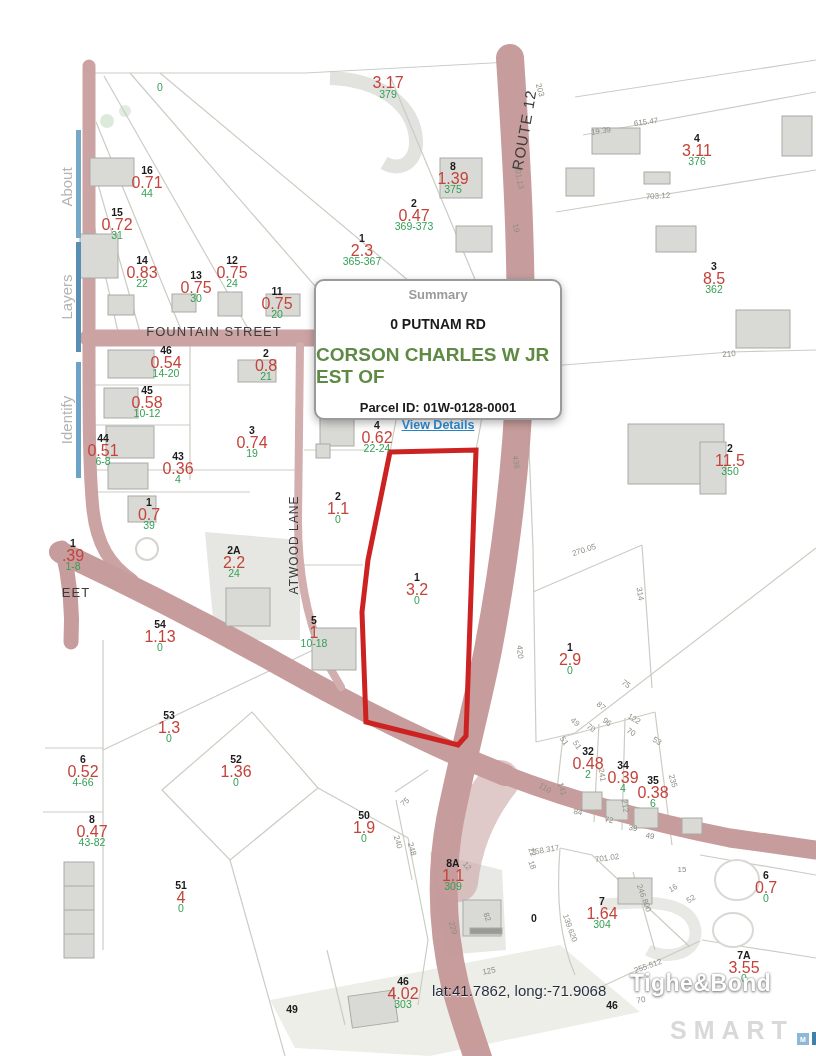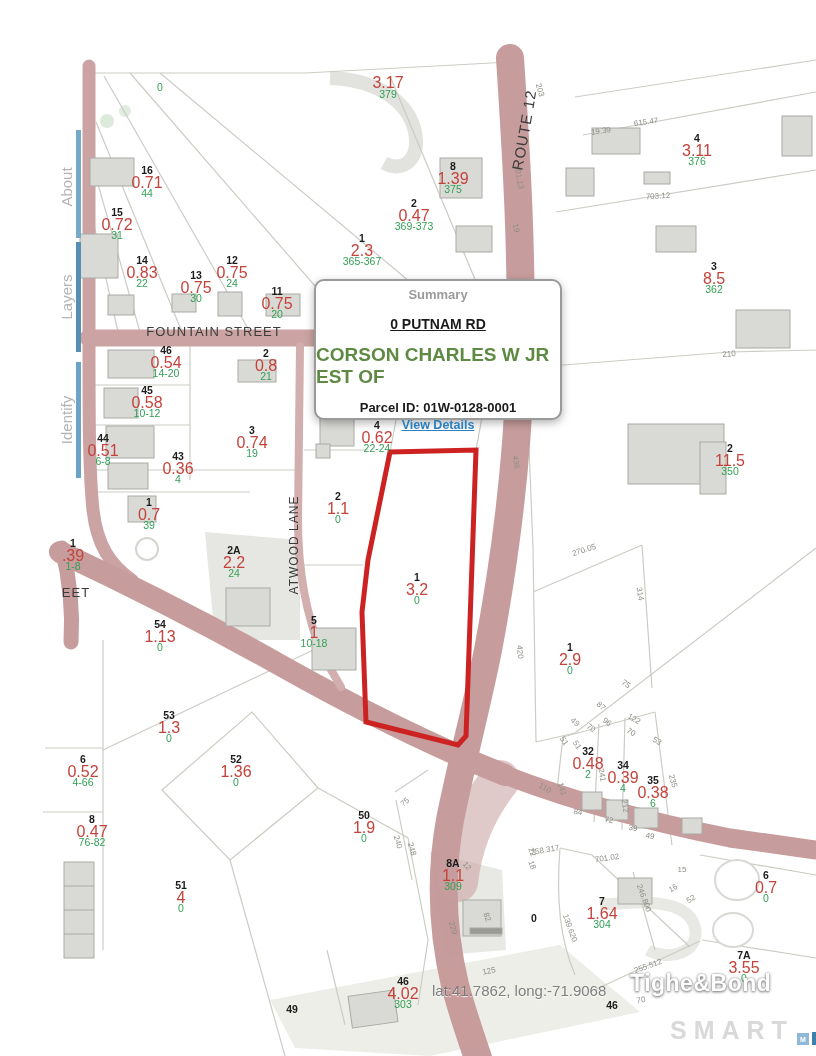--- a/index.html
+++ b/index.html
@@ -17,26 +17,26 @@
   #search{position:absolute;left:87px;top:45px;width:204px;height:20px;z-index:6;
     border:1px solid #8a8a8a;border-radius:2px;font-size:13px;padding:1px 4px;color:#111;background:#fff;}
   
   .side-tab{position:absolute;z-index:5;color:#b4b4b4;font-size:15px;transform:translate(-50%,-50%) rotate(-90deg);white-space:nowrap;}
   .side-bar{position:absolute;left:76px;width:5px;z-index:5;}
   
   #popup{position:absolute;left:314px;top:279px;width:248px;height:141px;z-index:7;background:#fff;
     border:2px solid #9a9a9a;border-radius:10px;box-shadow:0 3px 9px rgba(0,0,0,.3);
     display:flex;flex-direction:column;align-items:center;justify-content:flex-start;padding-top:6px;box-sizing:border-box;}
   #popup .ttl{color:#9b9b9b;font-weight:bold;font-size:13px;margin-bottom:14px;}
-  #popup .addr{color:#1a1a1a;font-weight:bold;font-size:14px;margin-bottom:12px;text-decoration:underline;}
+  #popup .addr{color:#1a1a1a;font-weight:bold;font-size:14px;margin-bottom:12px;}
   #popup .owner{color:#5e8a43;font-weight:bold;font-size:19px;margin-bottom:12px;}
   #popup .pid{color:#1a1a1a;font-weight:bold;font-size:13px;margin-bottom:3px;}
   #popup a{color:#2a7fbf;font-weight:bold;font-size:12.5px;text-decoration:underline;cursor:pointer;}
   
-  #latlong{position:absolute;left:432px;top:982px;z-index:4;color:#737373;font-size:15px;opacity:.9;
+  #latlong{position:absolute;left:432px;top:982px;z-index:4;color:#0f172a;font-size:15px;opacity:.9;
     text-shadow:0 1px 1px #fff;}
   #brand{position:absolute;left:630px;top:970px;z-index:4;color:#fff;font-weight:800;font-size:23px;
     text-shadow:0 1px 3px rgba(110,110,110,.95),0 0 2px rgba(120,120,120,.8);letter-spacing:.5px;}
   #smart{position:absolute;left:670px;top:1016px;z-index:4;display:flex;align-items:flex-end;}
   #smart .word{color:#d9d9d9;font-size:25px;letter-spacing:7px;font-weight:600;}
   .blk{display:inline-block;margin-left:3px;color:#fff;font-size:7px;font-weight:bold;
     text-align:center;line-height:10px;display:flex;align-items:flex-end;justify-content:center;}
   #blk-m{width:12px;height:12px;background:#8fb8d8;}
   #blk-l{width:12px;height:13px;background:#3f7fae;}
 </style>
@@ -315,21 +315,21 @@
         <div class="ad">4-66</div>
       </div>
       <div class="plabel" style="left: 236px; top: 773px;">
         <div class="lot">52</div>
         <div class="ac">1.36</div>
         <div class="ad">0</div>
       </div>
       <div class="plabel" style="left: 92px; top: 833px;">
         <div class="lot">8</div>
         <div class="ac">0.47</div>
-        <div class="ad">76-82</div>
+        <div class="ad">43-82</div>
       </div>
       <div class="plabel" style="left: 181px; top: 899px;">
         <div class="lot">51</div>
         <div class="ac">4</div>
         <div class="ad">0</div>
       </div>
       <div class="plabel" style="left: 364px; top: 829px;">
         <div class="lot">50</div>
         <div class="ac">1.9</div>
         <div class="ad">0</div>

